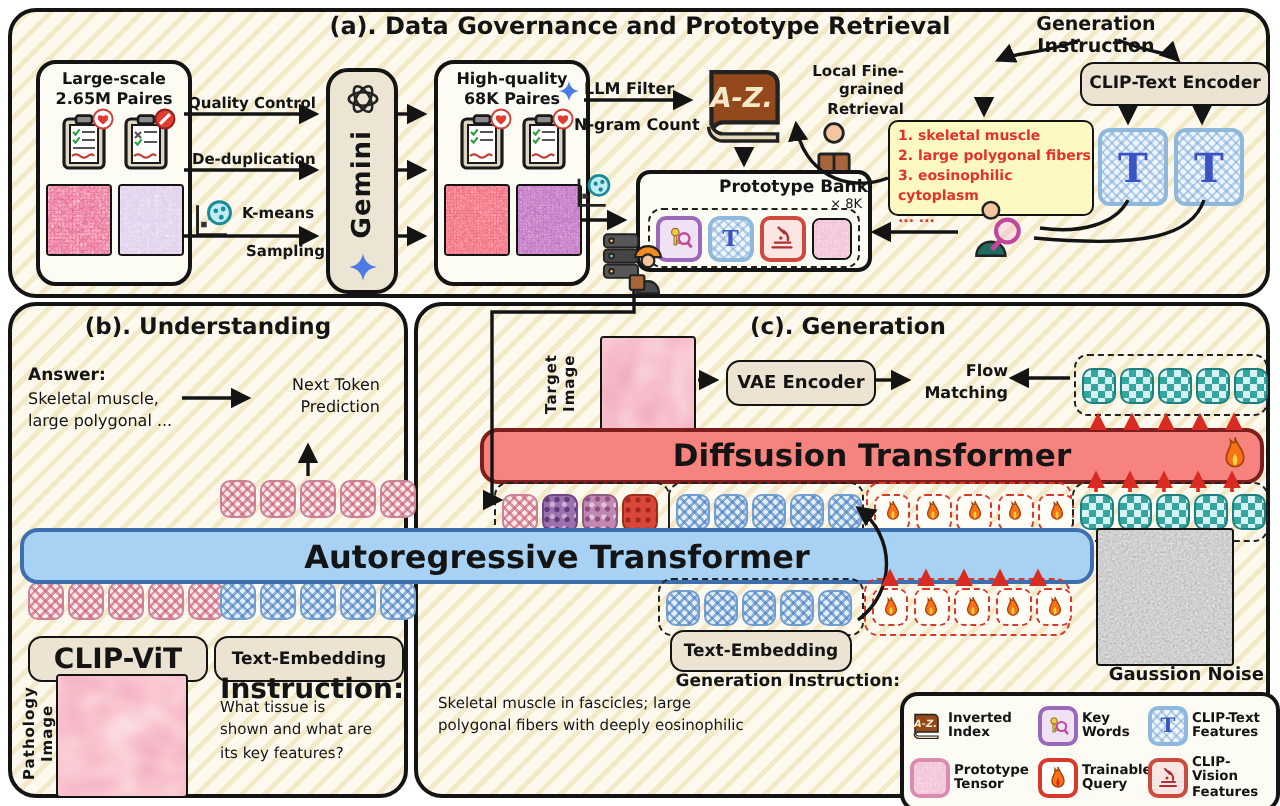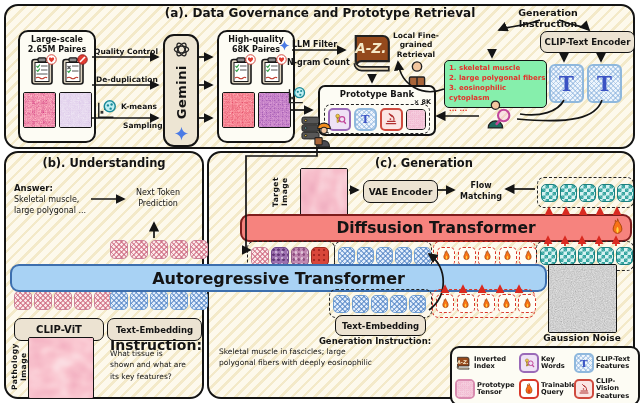--- a/index.html
+++ b/index.html
@@ -7,21 +7,21 @@
   .abs{position:absolute}
   .panel{position:absolute;border:2.5px solid #141414;border-radius:14px;background-color:#fdf9ec;
     background-image:repeating-linear-gradient(-45deg,rgba(222,198,120,.30) 0 2.5px,rgba(0,0,0,0) 2.5px 8px)}
   .ptitle{font-weight:bold;text-align:center}
   .white-box{position:absolute;background:#fdfcf4;border:2px solid #141414;border-radius:10px;display:flex;flex-direction:column;align-items:center;padding-top:3px;gap:3px}
   .pbtitle{font-size:8px;font-weight:bold;line-height:1.2;text-align:center}
   .cliprow{display:flex;gap:9px}
   .imgrow{display:flex;gap:3px}
   .tanbox{position:absolute;background:#ece3d2;border:1.8px solid #141414;border-radius:7px;display:flex;align-items:center;justify-content:center;font-weight:bold}
   .lbl{position:absolute;font-size:7.5px;font-weight:bold;line-height:1.25}
-  .tc{text-align:center}
+  .tc{text-align:right}
   .tok{width:15px;height:16px;border-radius:5px;flex:0 0 auto}
   .tok-b{width:16px;height:17px}
   .tok-pink{background-color:#fbe9ea;border:1.6px solid #cb8298;background-image:
     repeating-linear-gradient(45deg,rgba(202,92,116,.6) 0 1.3px,rgba(0,0,0,0) 1.3px 3.6px),
     repeating-linear-gradient(135deg,rgba(202,92,116,.6) 0 1.3px,rgba(0,0,0,0) 1.3px 3.6px)}
   .tok-blue{background-color:#e3eefb;border:1.6px solid #6f9ed3;background-image:
     repeating-linear-gradient(45deg,rgba(64,118,190,.55) 0 1.3px,rgba(0,0,0,0) 1.3px 3.6px),
     repeating-linear-gradient(135deg,rgba(64,118,190,.55) 0 1.3px,rgba(0,0,0,0) 1.3px 3.6px)}
   .tok-teal{background-color:#d6f2f2;border:1.6px solid #1d7f7f;background-image:
     linear-gradient(45deg,#35a5a0 25%,rgba(0,0,0,0) 25%,rgba(0,0,0,0) 75%,#35a5a0 75%,#35a5a0),
@@ -278,21 +278,21 @@
   <svg class="abs" style="left:403px;top:60px" width="28" height="34" viewBox="0 0 24 28">
       <circle cx="12" cy="5" r="4" fill="#f3c69f" stroke="#222" stroke-width="1.2"></circle>
       <path d="M5 25 c0-8 14-8 14 0 z" fill="#2a8f83" stroke="#222" stroke-width="1.2"></path>
       <rect x="5.5" y="14" width="13" height="9" rx="1" fill="#a9653a" stroke="#222" stroke-width="1.2"></rect>
       <line x1="12" y1="14" x2="12" y2="23" stroke="#222" stroke-width="1.2"></line>
     </svg>
 
   <div class="abs ptitle" style="left:488px;top:7px;width:120px;font-size:9.5px">Generation Instruction</div>
   <div class="tanbox" style="left:540px;top:31px;width:93px;height:20px;font-size:8.6px">CLIP-Text Encoder</div>
 
-  <div class="abs" style="left:444px;top:60px;width:97px;height:44px;background:#86efac;border:1.6px solid #141414;border-radius:5px;padding:2px 0 0 4px">
+  <div class="abs" style="left:444px;top:60px;width:97px;height:44px;background:#fef9c3;border:1.6px solid #141414;border-radius:5px;padding:2px 0 0 4px">
     <div class="kw">1. skeletal muscle</div>
     <div class="kw">2. large polygonal fibers</div>
     <div class="kw">3. eosinophilic cytoplasm</div>
     <div class="kw">... ...</div>
   </div>
 
   <div class="t-icon abs" style="left:549px;top:64px;width:31px;height:35px;border:2.5px solid #8fb8dd">
       <span class="t-letter" style="font-size:20px">T</span>
     </div>
   <div class="t-icon abs" style="left:587px;top:64px;width:31px;height:35px;border:2.5px solid #8fb8dd">
@@ -301,21 +301,21 @@
 
   <svg class="abs" style="left:484px;top:100px" width="27" height="31" viewBox="0 0 26 30">
       <circle cx="11" cy="5" r="4" fill="#f3c69f" stroke="#222" stroke-width="1.2"></circle>
       <path d="M4 27 c0-9 14-9 14 0 z" fill="#1f6b5e" stroke="#222" stroke-width="1.2"></path>
       <circle cx="19" cy="15" r="5.5" fill="rgba(240,150,200,.25)" stroke="#c2479a" stroke-width="2"></circle>
       <line x1="15.5" y1="19.5" x2="11.5" y2="24" stroke="#c2479a" stroke-width="2.4"></line>
     </svg>
 
   <div class="abs" style="left:318px;top:85px;width:114px;height:47px;background:#fdfcf4;border:2px solid #141414;border-radius:7px">
     <div class="tc" style="font-size:8.5px;font-weight:bold;margin-top:2px">Prototype Bank</div>
-    <div class="abs" style="right:3px;top:11px;font-size:6.5px;font-weight:bold">× 8K</div>
+    <div class="abs" style="right:3px;top:11px;font-size:6.5px;font-weight:normal">× 8K</div>
     <div class="dash-black" style="left:4px;top:17px;width:98px;height:24px;gap:3px">
       <div class="lg-icon" style="width:19px;height:19px;background:#efe2f5;border:2px solid #9a6ab8">
           <svg width="14" height="14" viewBox="0 0 24 24">
             <circle cx="8" cy="7" r="3.2" fill="#f2c744" stroke="#8a6b1f"></circle>
             <rect x="6.9" y="10" width="2.2" height="8" fill="#f2c744" stroke="#8a6b1f" stroke-width="0.8"></rect>
             <rect x="9" y="14.5" width="3" height="2" fill="#f2c744" stroke="#8a6b1f" stroke-width="0.8"></rect>
             <circle cx="15.5" cy="12.5" r="4.6" fill="none" stroke="#c2479a" stroke-width="2"></circle>
             <line x1="18.7" y1="16.2" x2="22" y2="20" stroke="#c2479a" stroke-width="2.4"></line>
           </svg>
         </div>
@@ -389,21 +389,21 @@
       <div class="tok tok-b tok-pink"></div>
       <div class="tok tok-b tok-pink"></div>
   </div>
   <div class="trow" style="left:110px;top:291px">
     <div class="tok tok-b tok-blue"></div>
       <div class="tok tok-b tok-blue"></div>
       <div class="tok tok-b tok-blue"></div>
       <div class="tok tok-b tok-blue"></div>
       <div class="tok tok-b tok-blue"></div>
   </div>
-  <div class="tanbox" style="left:14px;top:318px;width:88px;height:21px;font-size:10px">CLIP-ViT</div>
+  <div class="tanbox" style="left:14px;top:318px;width:88px;height:21px;font-size:14px">CLIP-ViT</div>
   <div class="tanbox" style="left:107px;top:318px;width:93px;height:21px;font-size:8.5px">Text-Embedding</div>
   <div class="vwrap" style="left:11px;top:337px;width:15px;height:60px">
       <div class="vtext">Pathology Image</div>
     </div>
   <svg class="thumb abs" style="left:28px;top:337px" width="64" height="60">
       <rect width="64" height="60" filter="url(#f-mus1)"></rect>
     </svg>
   <div class="lbl" style="left:110px;top:337px;font-size:14px">Instruction:</div>
   <div class="abs" style="left:110px;top:348px;font-size:7.5px;line-height:1.5">
     <span>What tissue is</span><br><span>shown and what are</span><br><span>its key features?</span>

